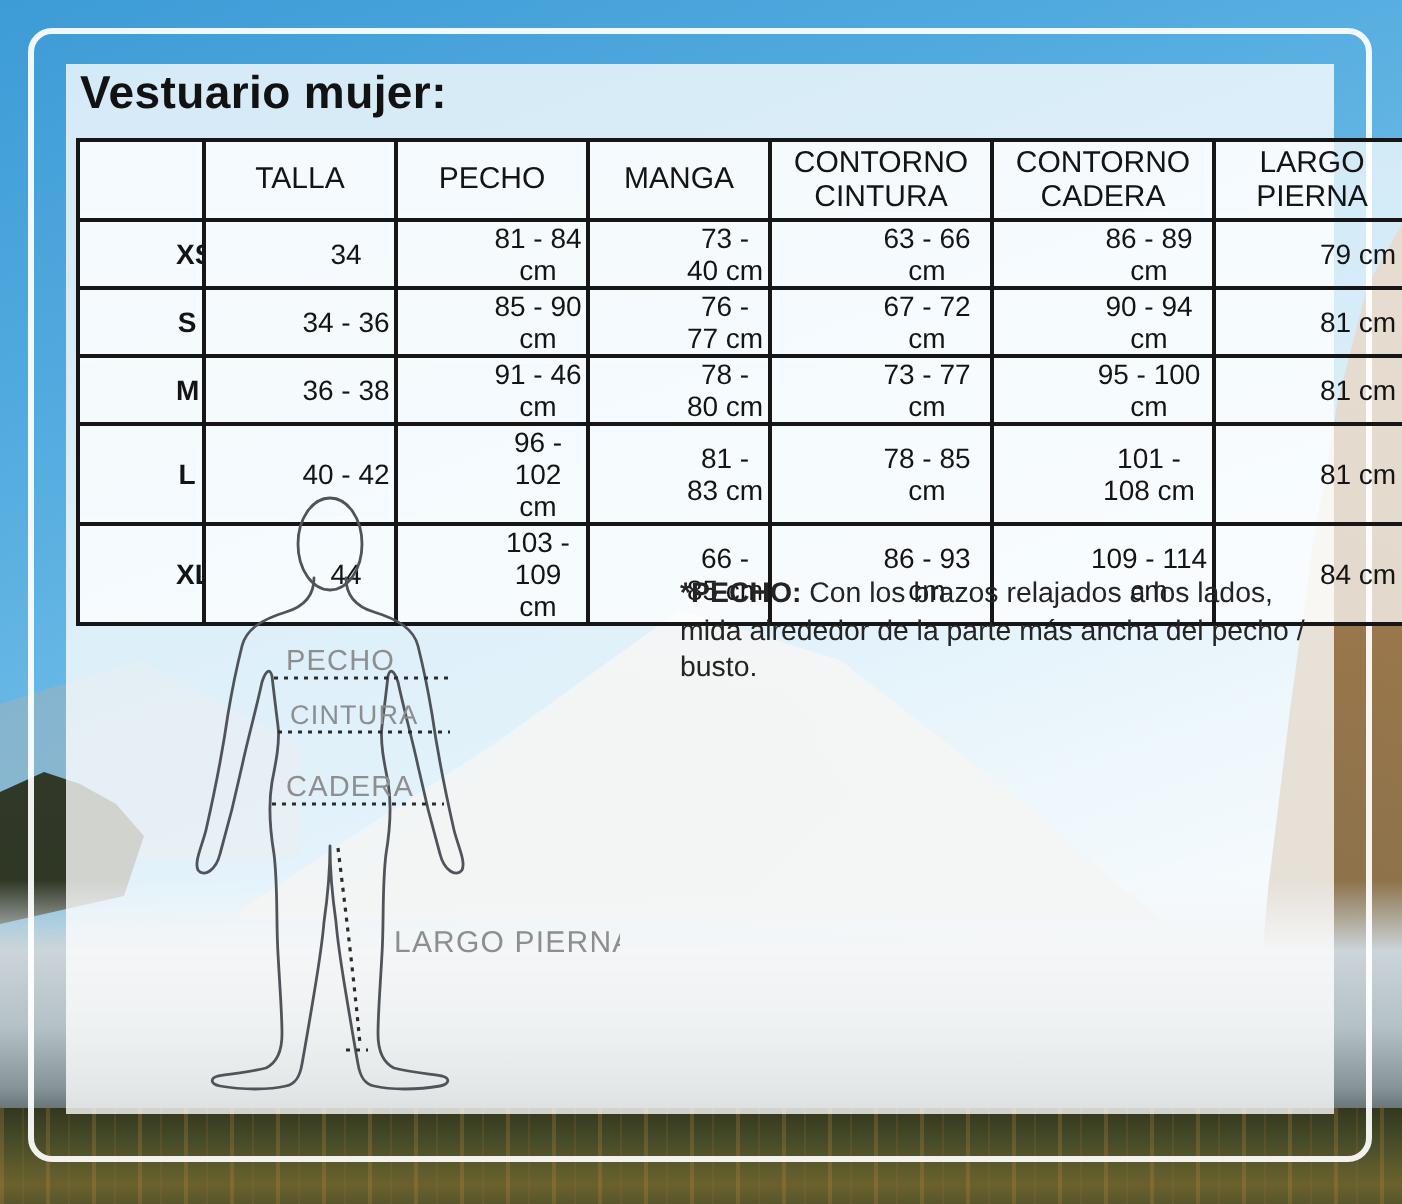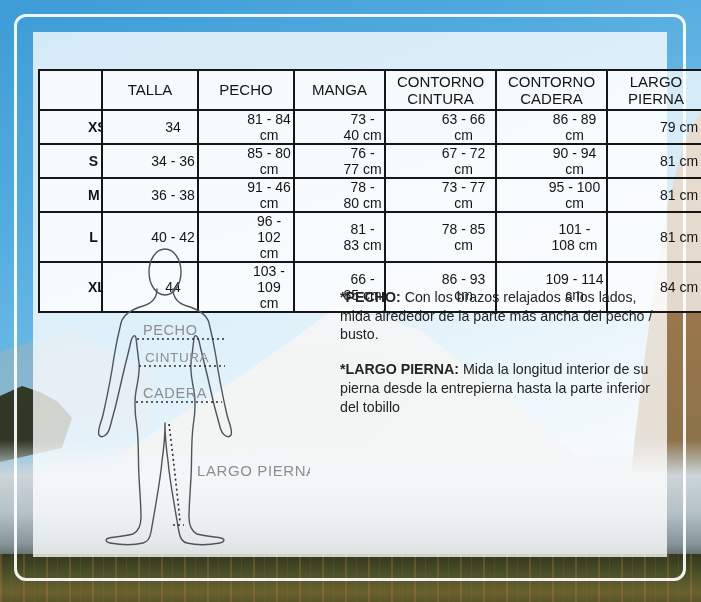--- a/index.html
+++ b/index.html
@@ -65,20 +65,21 @@
   <div class="layer mountain-right"></div>
   <div class="layer ridge-left"></div>
   <div class="layer mist"></div>
   <div class="layer grass"></div>
   <div class="layer grass-streaks"></div>
 
   <div class="frame"></div>
 
   <div class="panel">
 
+    <div class="page-title">Vestuario mujer:</div>
 
     <table class="size-table">
       <thead>
         <tr>
           <th class="c0"></th>
           <th class="c1">TALLA</th>
           <th class="c2">PECHO</th>
           <th class="c3">MANGA</th>
           <th class="c4">CONTORNO CINTURA</th>
           <th class="c5">CONTORNO CADERA</th>
@@ -91,21 +92,21 @@
           <td>34</td>
           <td>81 - 84 cm</td>
           <td>73 - 40 cm</td>
           <td>63 - 66 cm</td>
           <td>86 - 89 cm</td>
           <td>79 cm</td>
         </tr>
         <tr>
           <td class="size-cell">S</td>
           <td>34 - 36</td>
-          <td>85 - 80 cm</td>
+          <td>85 - 90 cm</td>
           <td>76 - 77 cm</td>
           <td>67 - 72 cm</td>
           <td>90 - 94 cm</td>
           <td>81 cm</td>
         </tr>
         <tr>
           <td class="size-cell">M</td>
           <td>36 - 38</td>
           <td>91 - 46 cm</td>
           <td>78 - 80 cm</td>
@@ -194,17 +195,16 @@
         </g>
         <text x="58" y="90" font-size="14.5">PECHO</text>
         <text x="60" y="117" font-size="13.5">CINTURA</text>
         <text x="58" y="153" font-size="14.5">CADERA</text>
         <text x="112" y="231" font-size="15">LARGO PIERNA</text>
       </svg>
     </div>
 
     <div class="measure">
       <p><span class="lbl">*PECHO:</span><span> Con los brazos relajados a los lados, mida alrededor de la parte más ancha del pecho / busto.</span></p>
-      <p><span class="lbl">*LARGO PIERNA:</span><span> Mida la longitud interior de su pierna desde la entrepierna hasta la parte inferior del tobillo</span></p>
     </div>
 
   </div>
 </div>
 
 </body></html>

